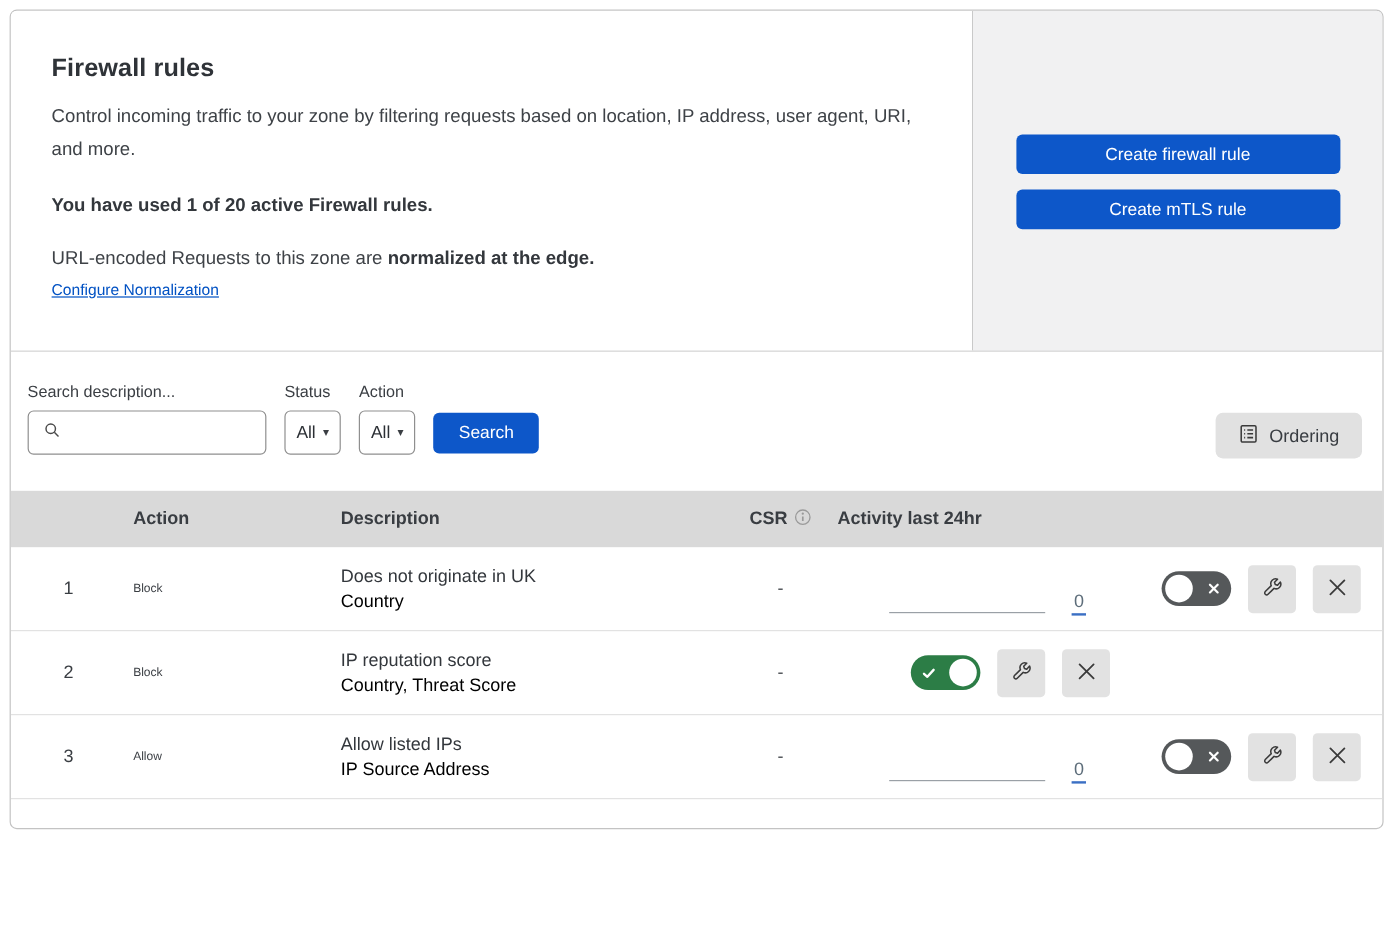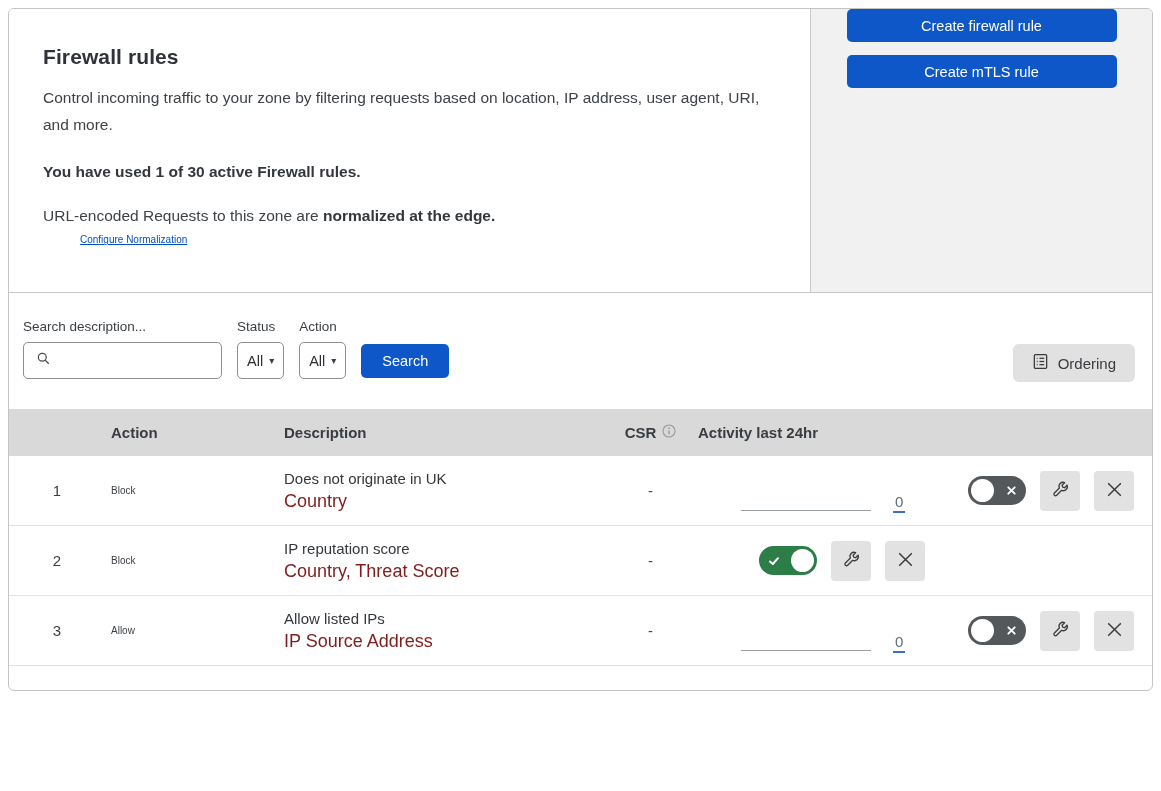--- a/index.html
+++ b/index.html
@@ -22,25 +22,25 @@
   }
 
   
   .header-section { display: flex; height: 284px; border-bottom: 1px solid #c9c9c9; }
   .header-card { flex: 1; border-right: 1px solid #c9c9c9; padding: 36px 44px 0 34px; background: #fff; }
   .page-title { font-size: 21px; font-weight: 600; color: #2f3338; letter-spacing: .1px; }
   .hdr-desc { margin-top: 16px; font-size: 15.5px; line-height: 1.72; color: #3e4247; max-width: 722px; }
   .hdr-usage { margin-top: 25px; font-size: 15.5px; font-weight: bold; color: #33373c; }
   .hdr-norm { margin-top: 26px; font-size: 15.5px; color: #3e4247; }
   .hdr-norm b { color: #33373c; }
-  .hdr-link { display: inline-block; margin-top: 9px; font-size: 10px; color: #0051c3; text-decoration: underline; cursor: pointer; margin-left: 37px; }
+  .hdr-link { display: inline-block; margin-top: 9px; font-size: 13px; color: #0051c3; text-decoration: underline; cursor: pointer; }
   .header-side {
     width: 341px; background: #f1f1f2;
     display: flex; flex-direction: column; align-items: center;
-    gap: 13px;
+    padding-top: 103px; gap: 13px;
   }
   .btn-primary {
     width: 270px; height: 33px;
     background: #0d57c9; color: #fff;
     border: none; border-radius: 5px;
     font-family: inherit; font-size: 14.5px;
     cursor: pointer;
   }
 
   
@@ -71,21 +71,21 @@
   
   .grid { display: grid; grid-template-columns: 96px 173px 325px 95px 245px 1fr; align-items: center; }
   .thead { height: 47px; background: #d9d9d9; font-size: 15px; font-weight: 600; color: #393d42; }
   .th-action, .th-desc { padding-left: 6px; }
   .th-csr { display: flex; align-items: center; justify-content: center; gap: 6px; }
   .trow { height: 70px; border-bottom: 1px solid #e2e2e2; }
   .r-num { text-align: center; font-size: 15px; color: #3a3e43; }
   .r-action { padding-left: 6px; font-size: 10px; color: #3a3e43; }
   .cell-desc { padding-left: 6px; }
   .r-desc-main { font-size: 15px; color: #33373c; }
-  .r-desc-sub { margin-top: 4px; font-size: 18px; color: #7f1d1d; }
+  .r-desc-sub { margin-top: 4px; font-size: 15px; color: #000000; }
   .r-csr { text-align: center; font-size: 15px; color: #4a4e53; }
   .cell-activity { display: flex; align-items: flex-end; padding-left: 43px; height: 40px; }
   .spark { width: 130px; height: 40px; flex: none; }
   .spark.flat { border-bottom: 1px solid #9aa0a6; }
   .r-count {
     margin-left: 22px; margin-bottom: -2px;
     font-size: 15px; color: #5d6d7a; text-decoration: none;
     border-bottom: 2px solid #3b6fc4; padding: 0 2px 1px 2px; cursor: pointer;
   }
   .cell-controls { display: flex; align-items: center; justify-content: flex-end; gap: 14px; padding-right: 18px; }
@@ -114,21 +114,21 @@
 </style>
 </head>
 <body>
 
 <div class="app">
 
   <div class="header-section">
     <div class="header-card">
       <div class="page-title">Firewall rules</div>
       <p class="hdr-desc">Control incoming traffic to your zone by filtering requests based on location, IP address, user agent, URI, and more.</p>
-      <p class="hdr-usage">You have used 1 of 30 active Firewall rules.</p>
+      <p class="hdr-usage">You have used 1 of 20 active Firewall rules.</p>
       <p class="hdr-norm"><span>URL-encoded Requests to this zone are </span><b>normalized at the edge.</b></p>
       <a class="hdr-link">Configure Normalization</a>
     </div>
     <div class="header-side">
       <button class="btn-primary">Create firewall rule</button>
       <button class="btn-primary">Create mTLS rule</button>
     </div>
   </div>
 
   <div class="filter-bar">

